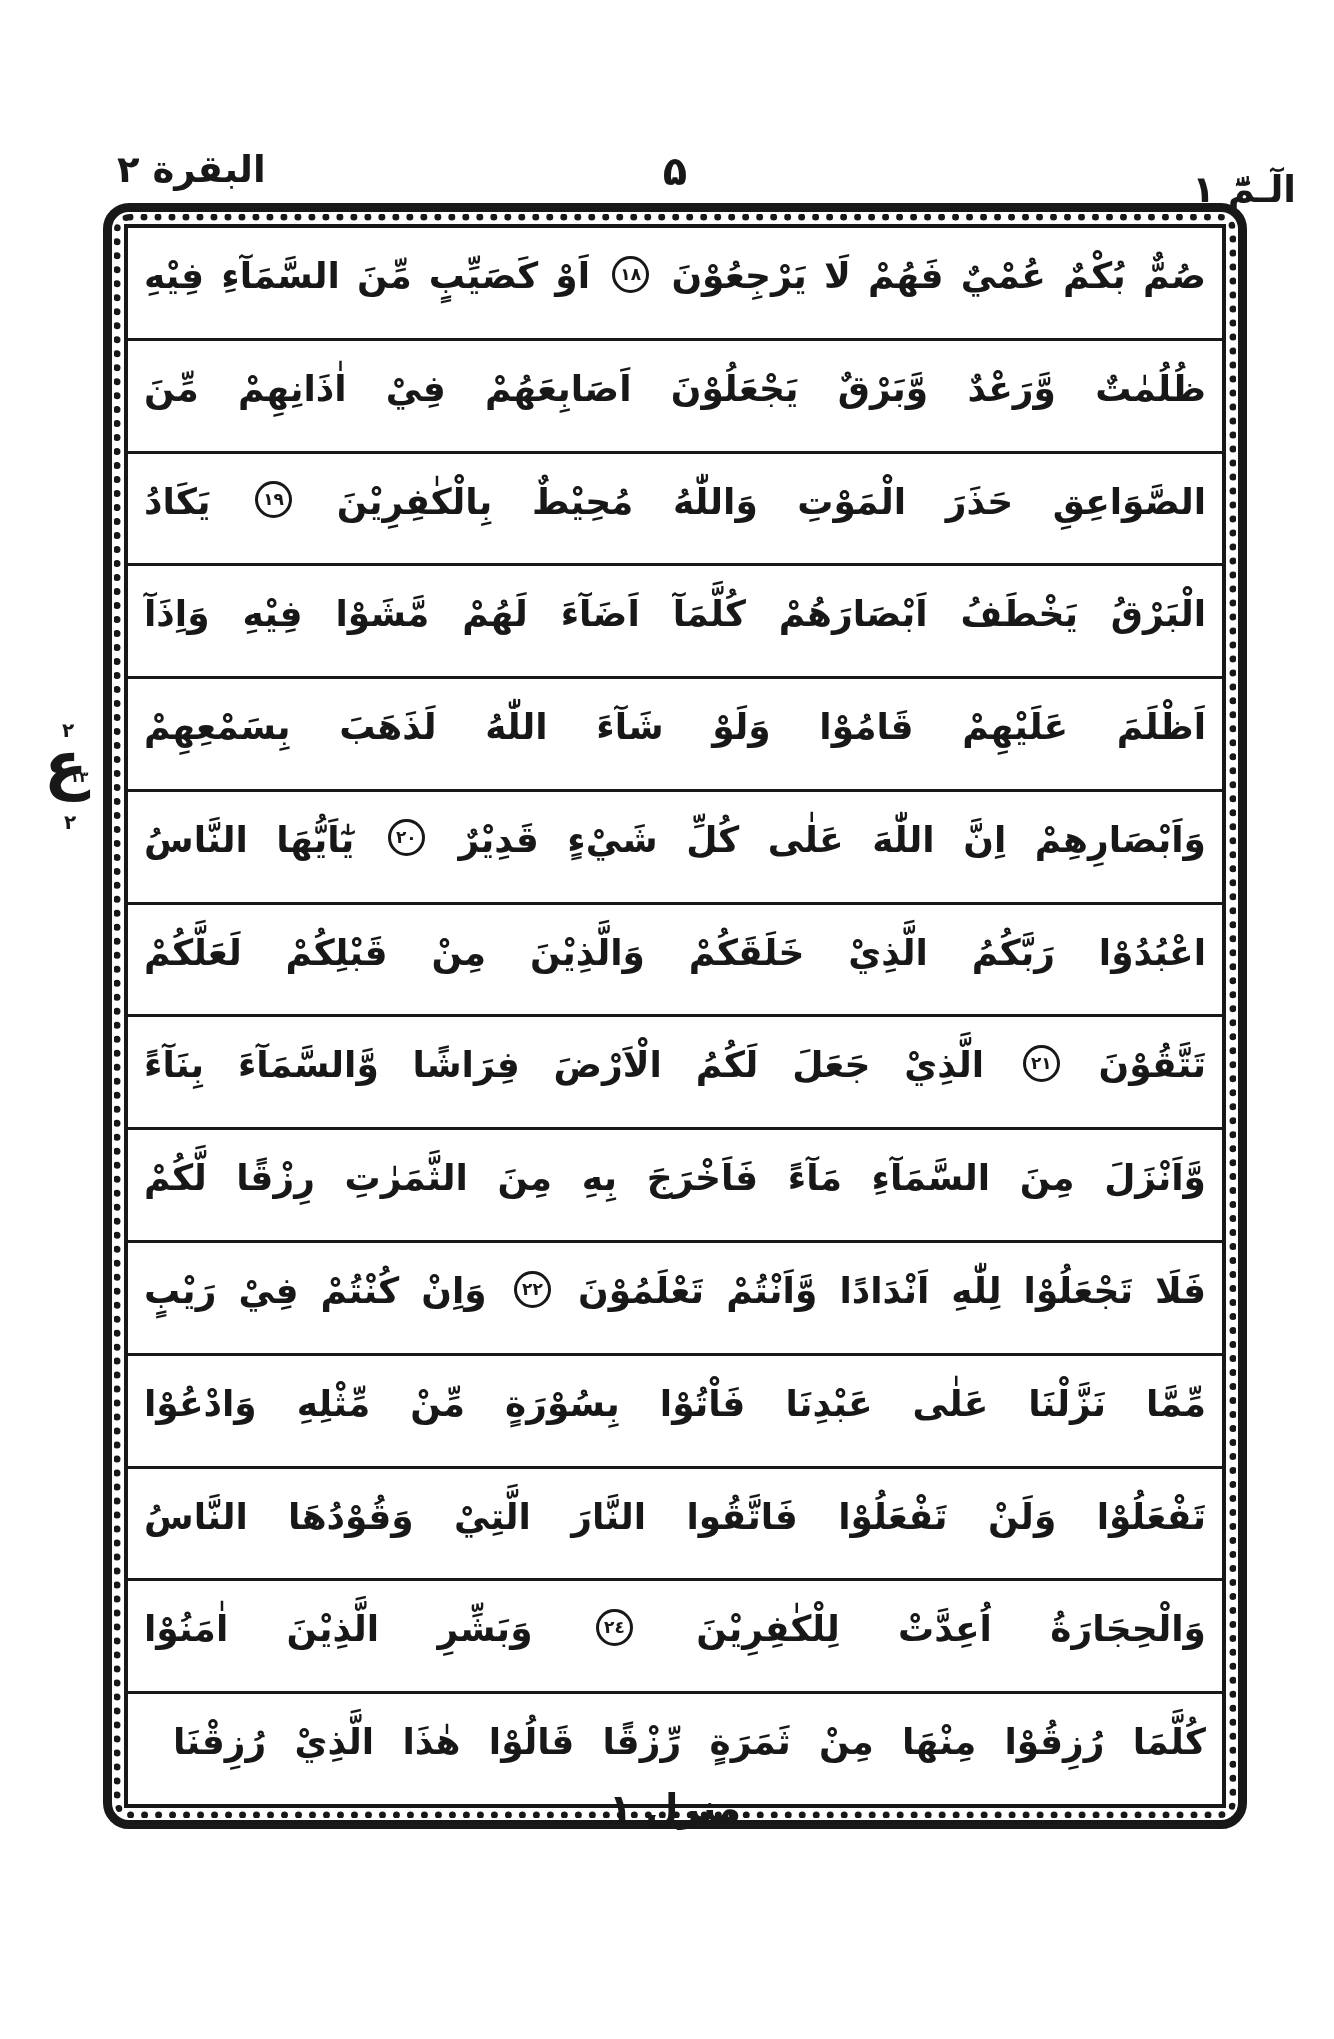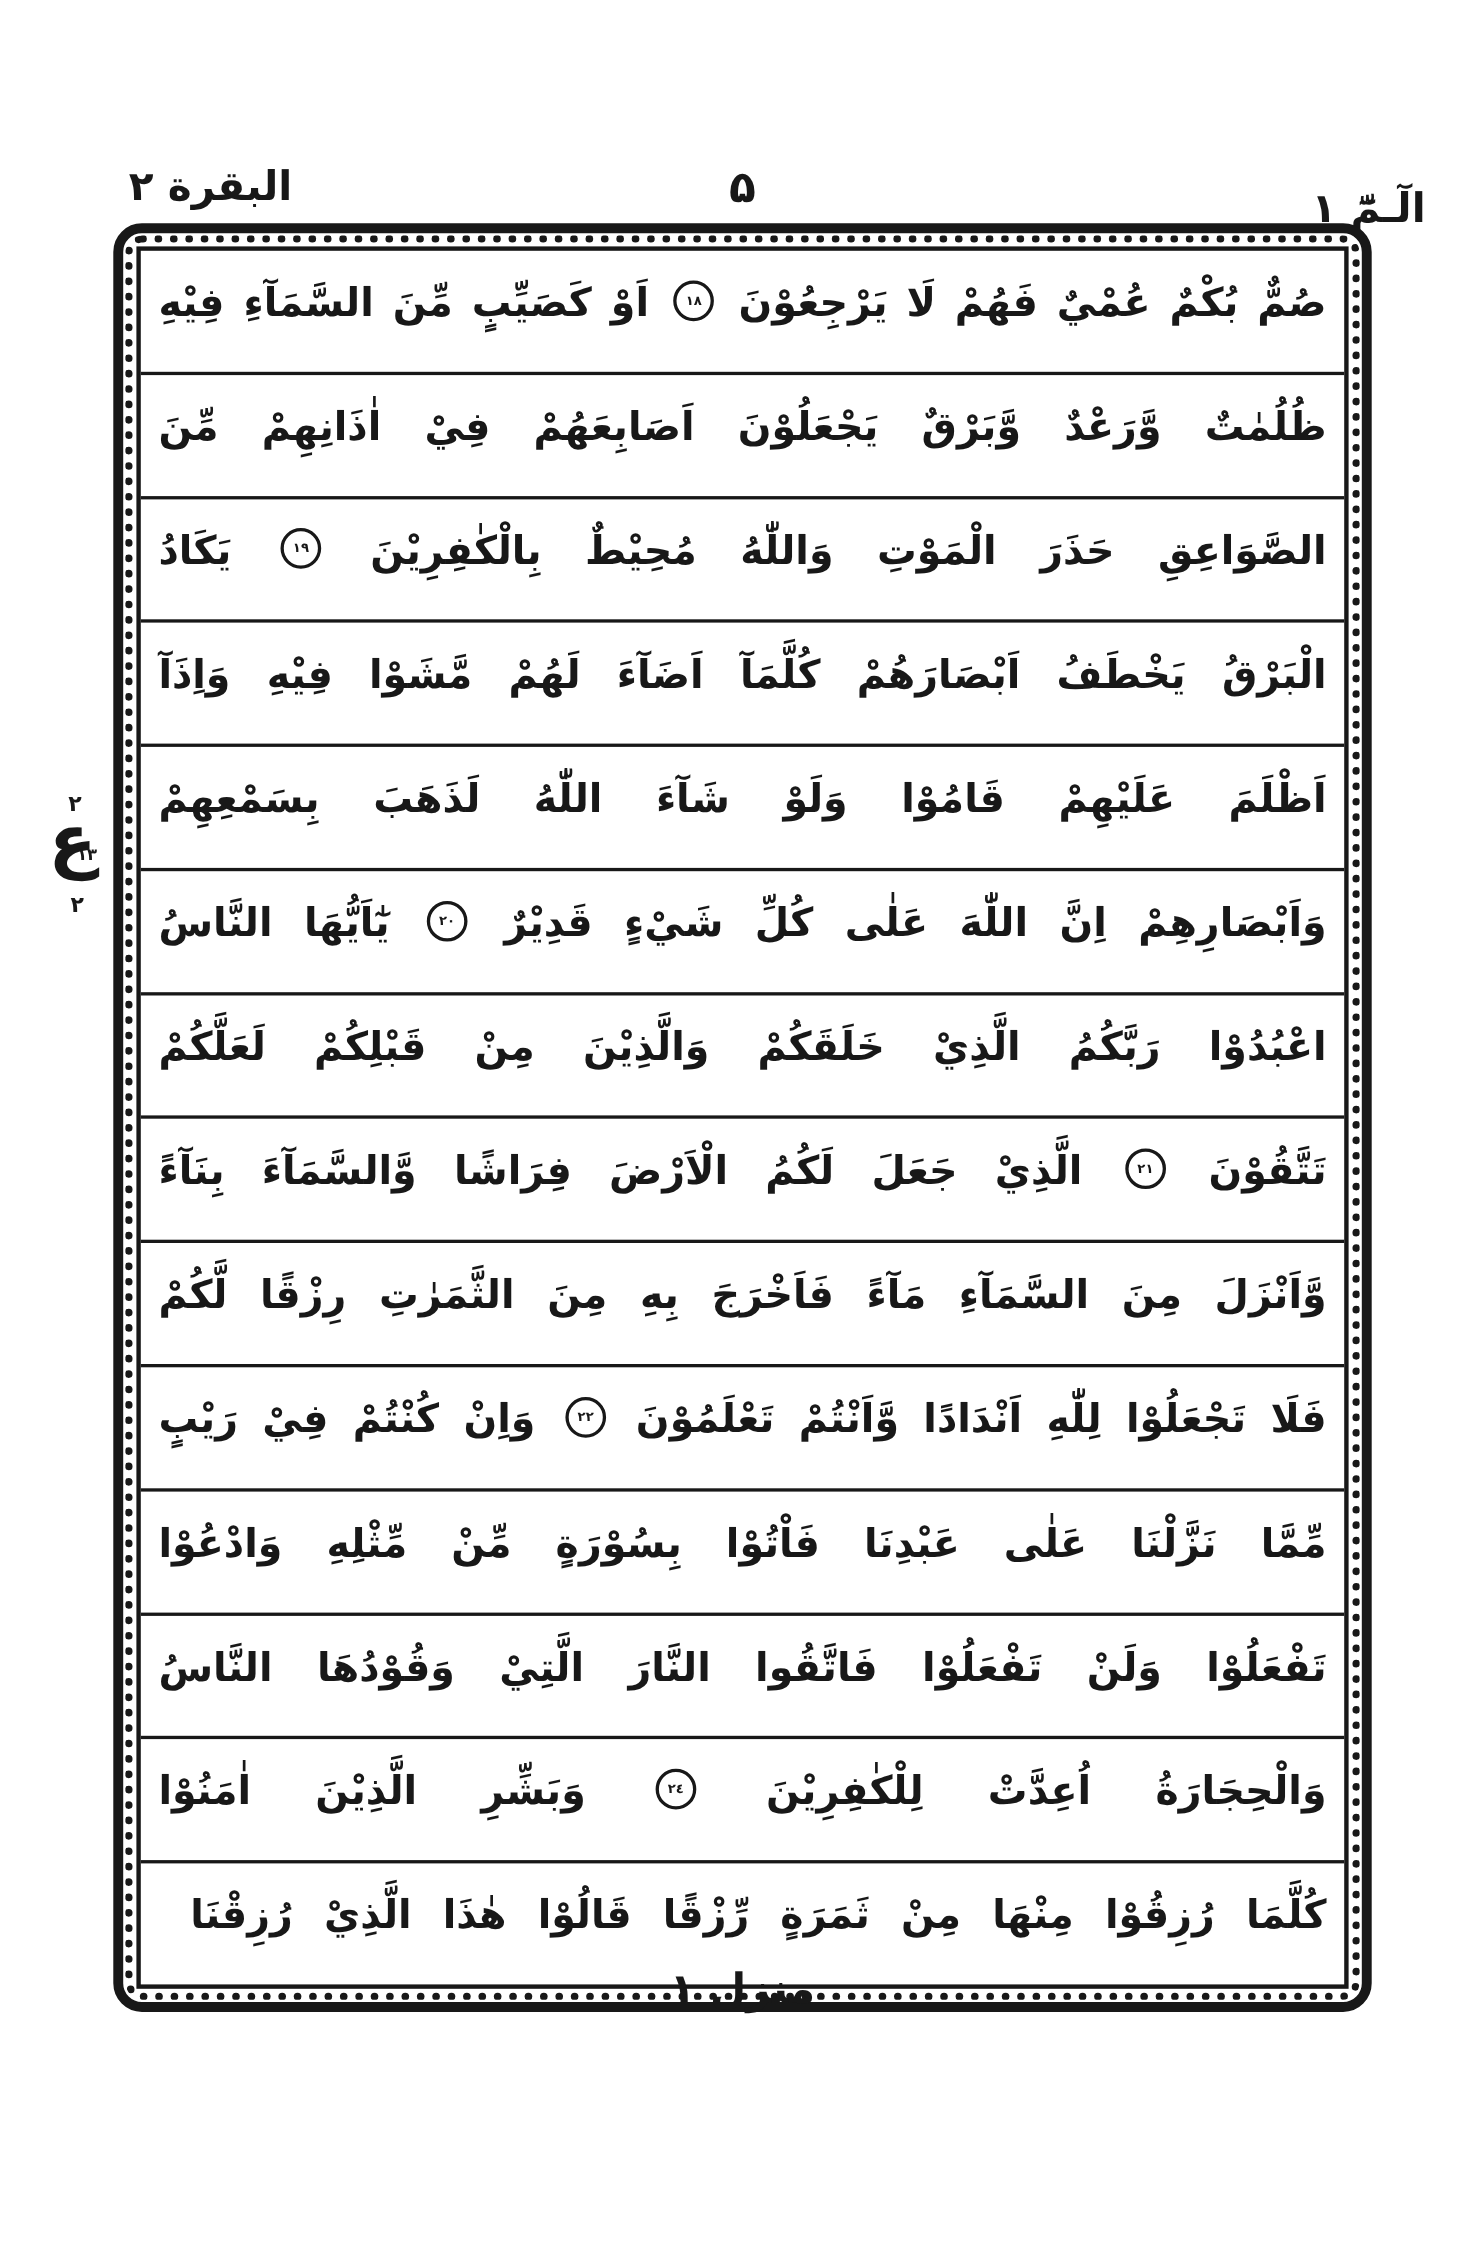--- a/index.html
+++ b/index.html
@@ -26,21 +26,21 @@
   .row{
     flex:1 1 0;box-sizing:border-box;border-bottom:3px solid #181818;
     direction:rtl;text-align:justify;text-align-last:justify;
     padding:0 16px;overflow:hidden;
     font-size:36px;font-weight:700;line-height:95px;white-space:normal;
   }
   .row:last-child{border-bottom:none;padding-left:45px;}
   .ayah{
     display:inline-block;width:37px;height:37px;box-sizing:border-box;
     border:3px solid #181818;border-radius:50%;
-    font-size:12px;font-weight:700;line-height:31px;text-align:center;text-align-last:center;
+    font-size:17px;font-weight:700;line-height:31px;text-align:center;text-align-last:center;
     vertical-align:middle;margin:0 5px;position:relative;top:-4px;direction:rtl;
   }
   
   .ruku{position:absolute;left:42px;top:720px;width:60px;height:116px;direction:rtl;}
   .ruku span{position:absolute;line-height:1;}
   .r-top{top:0;left:20px;font-size:20px;font-weight:700;}
   .r-ain{top:12px;left:2px;font-size:64px;font-weight:700;}
   .r-mid{top:50px;left:28px;font-size:15px;font-weight:700;text-align:right;}
   .r-bot{top:92px;left:22px;font-size:20px;font-weight:700;}
   

